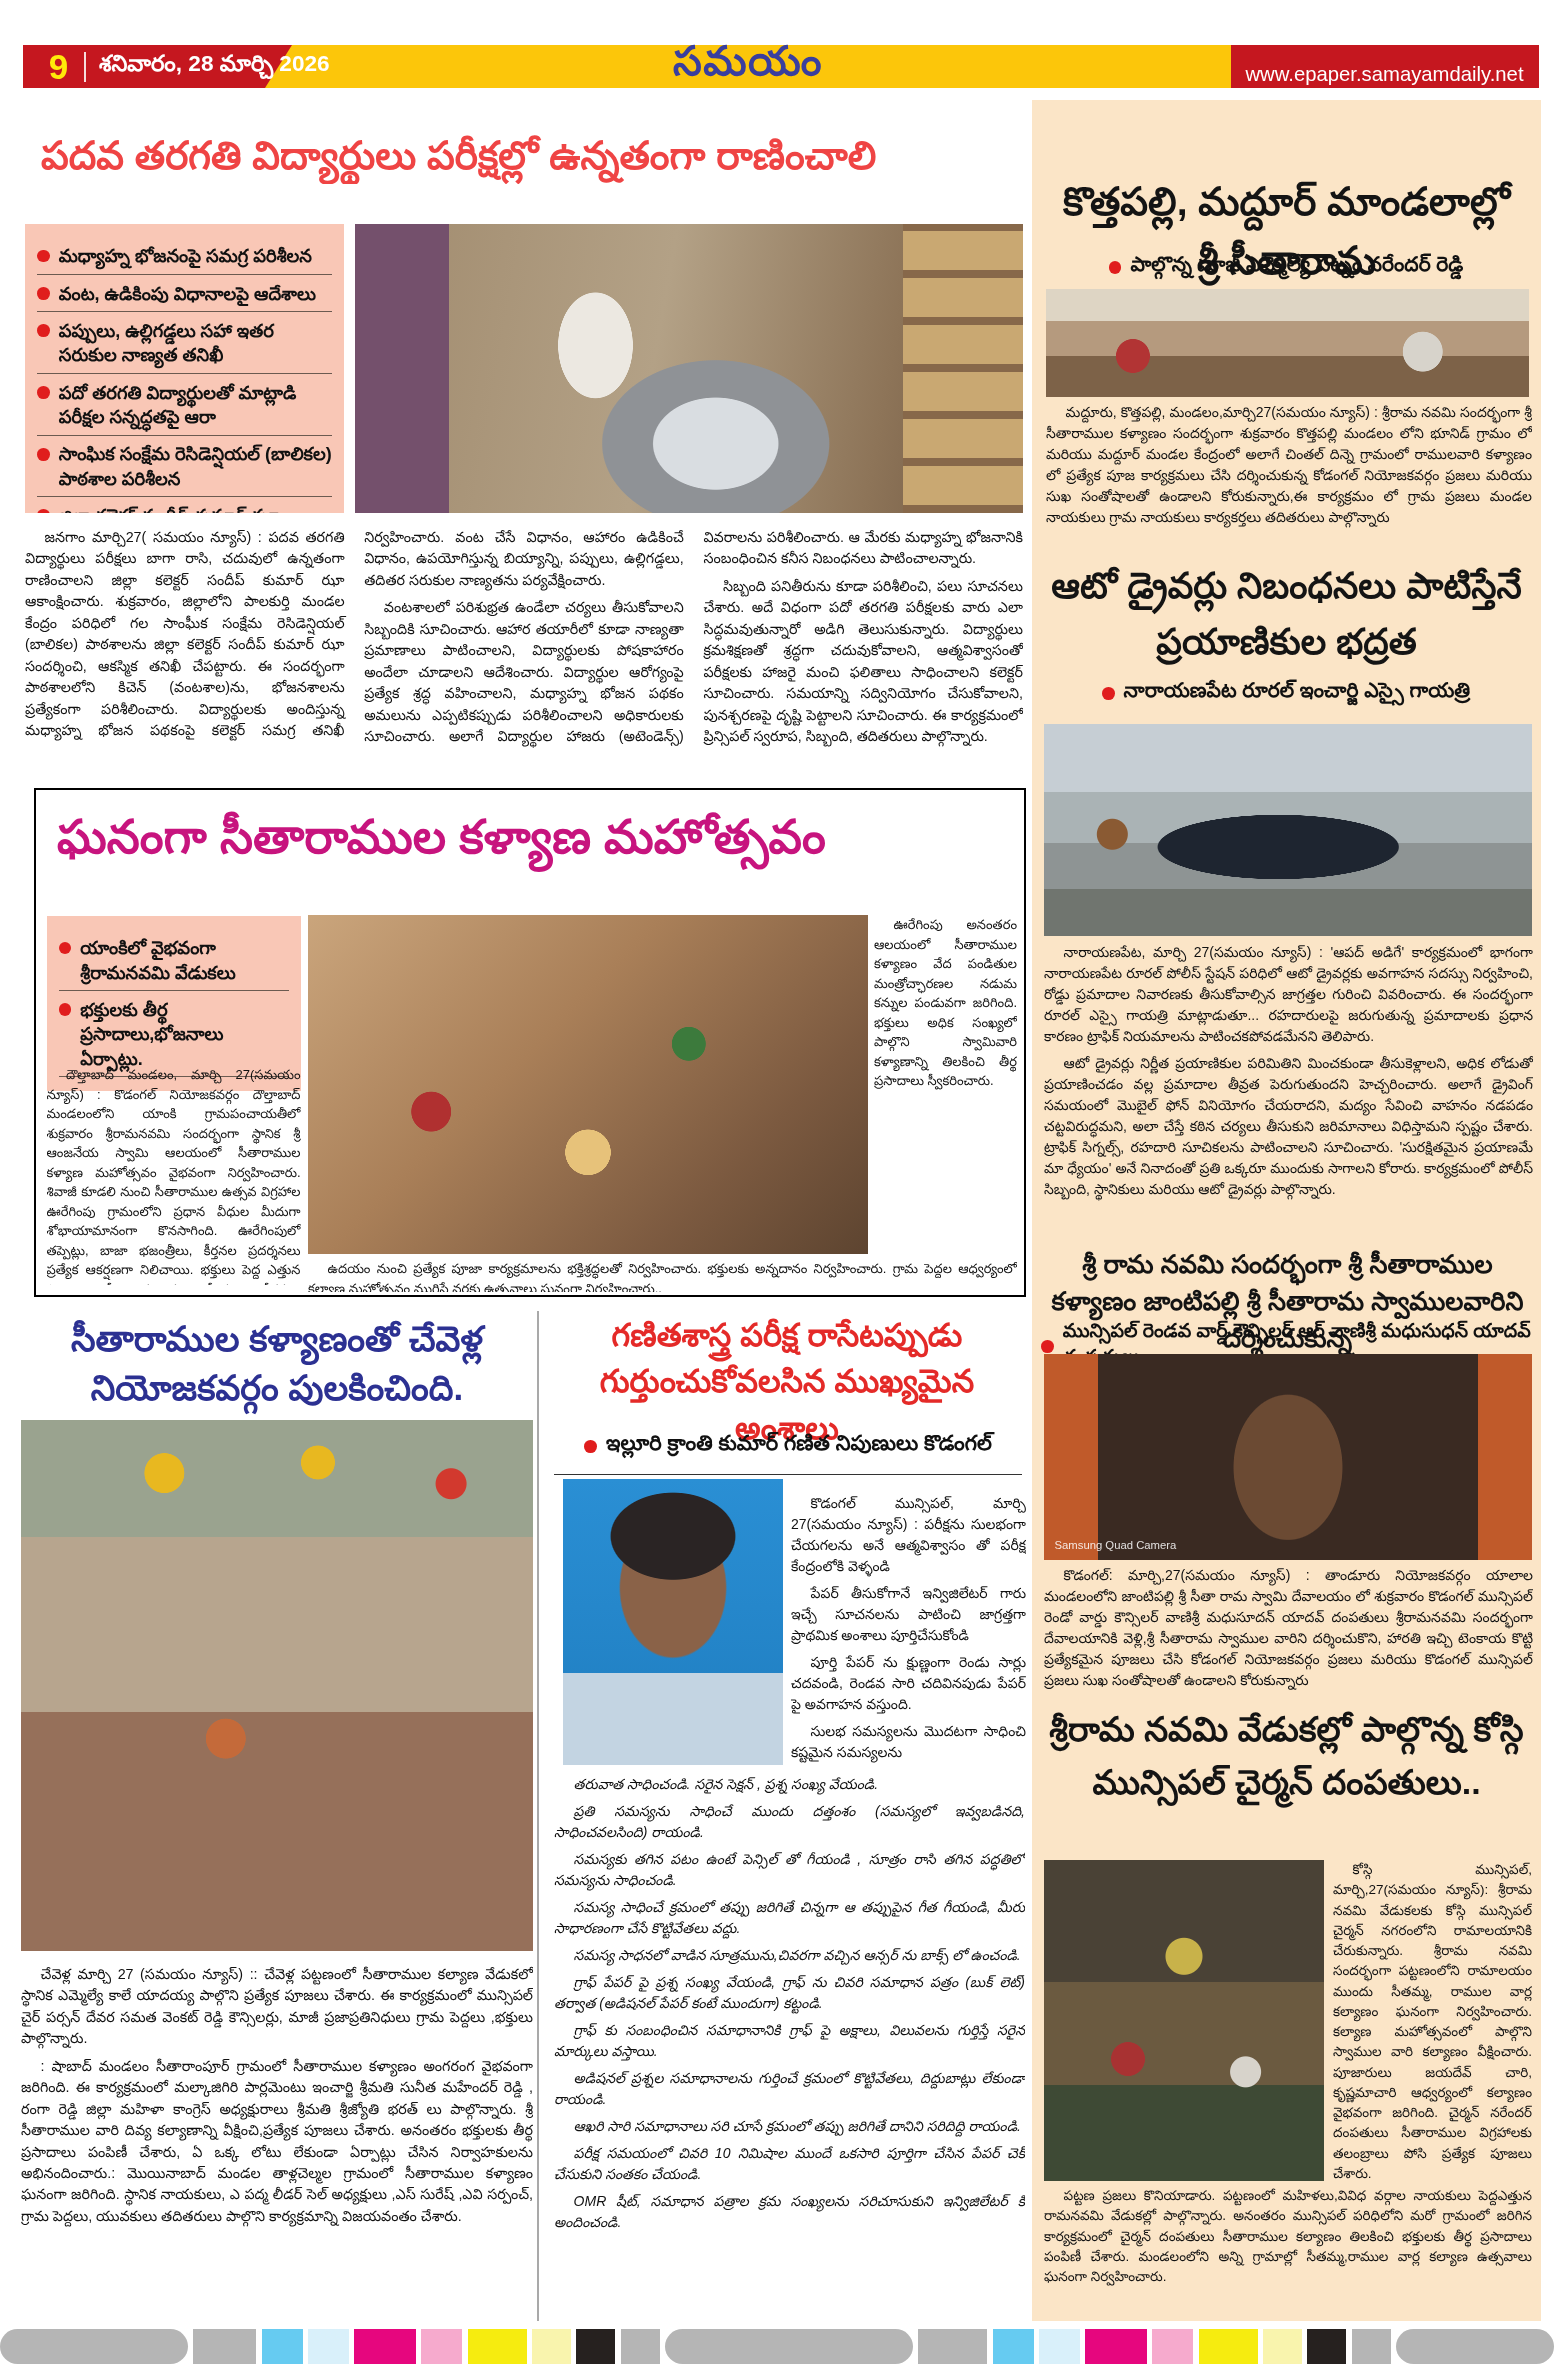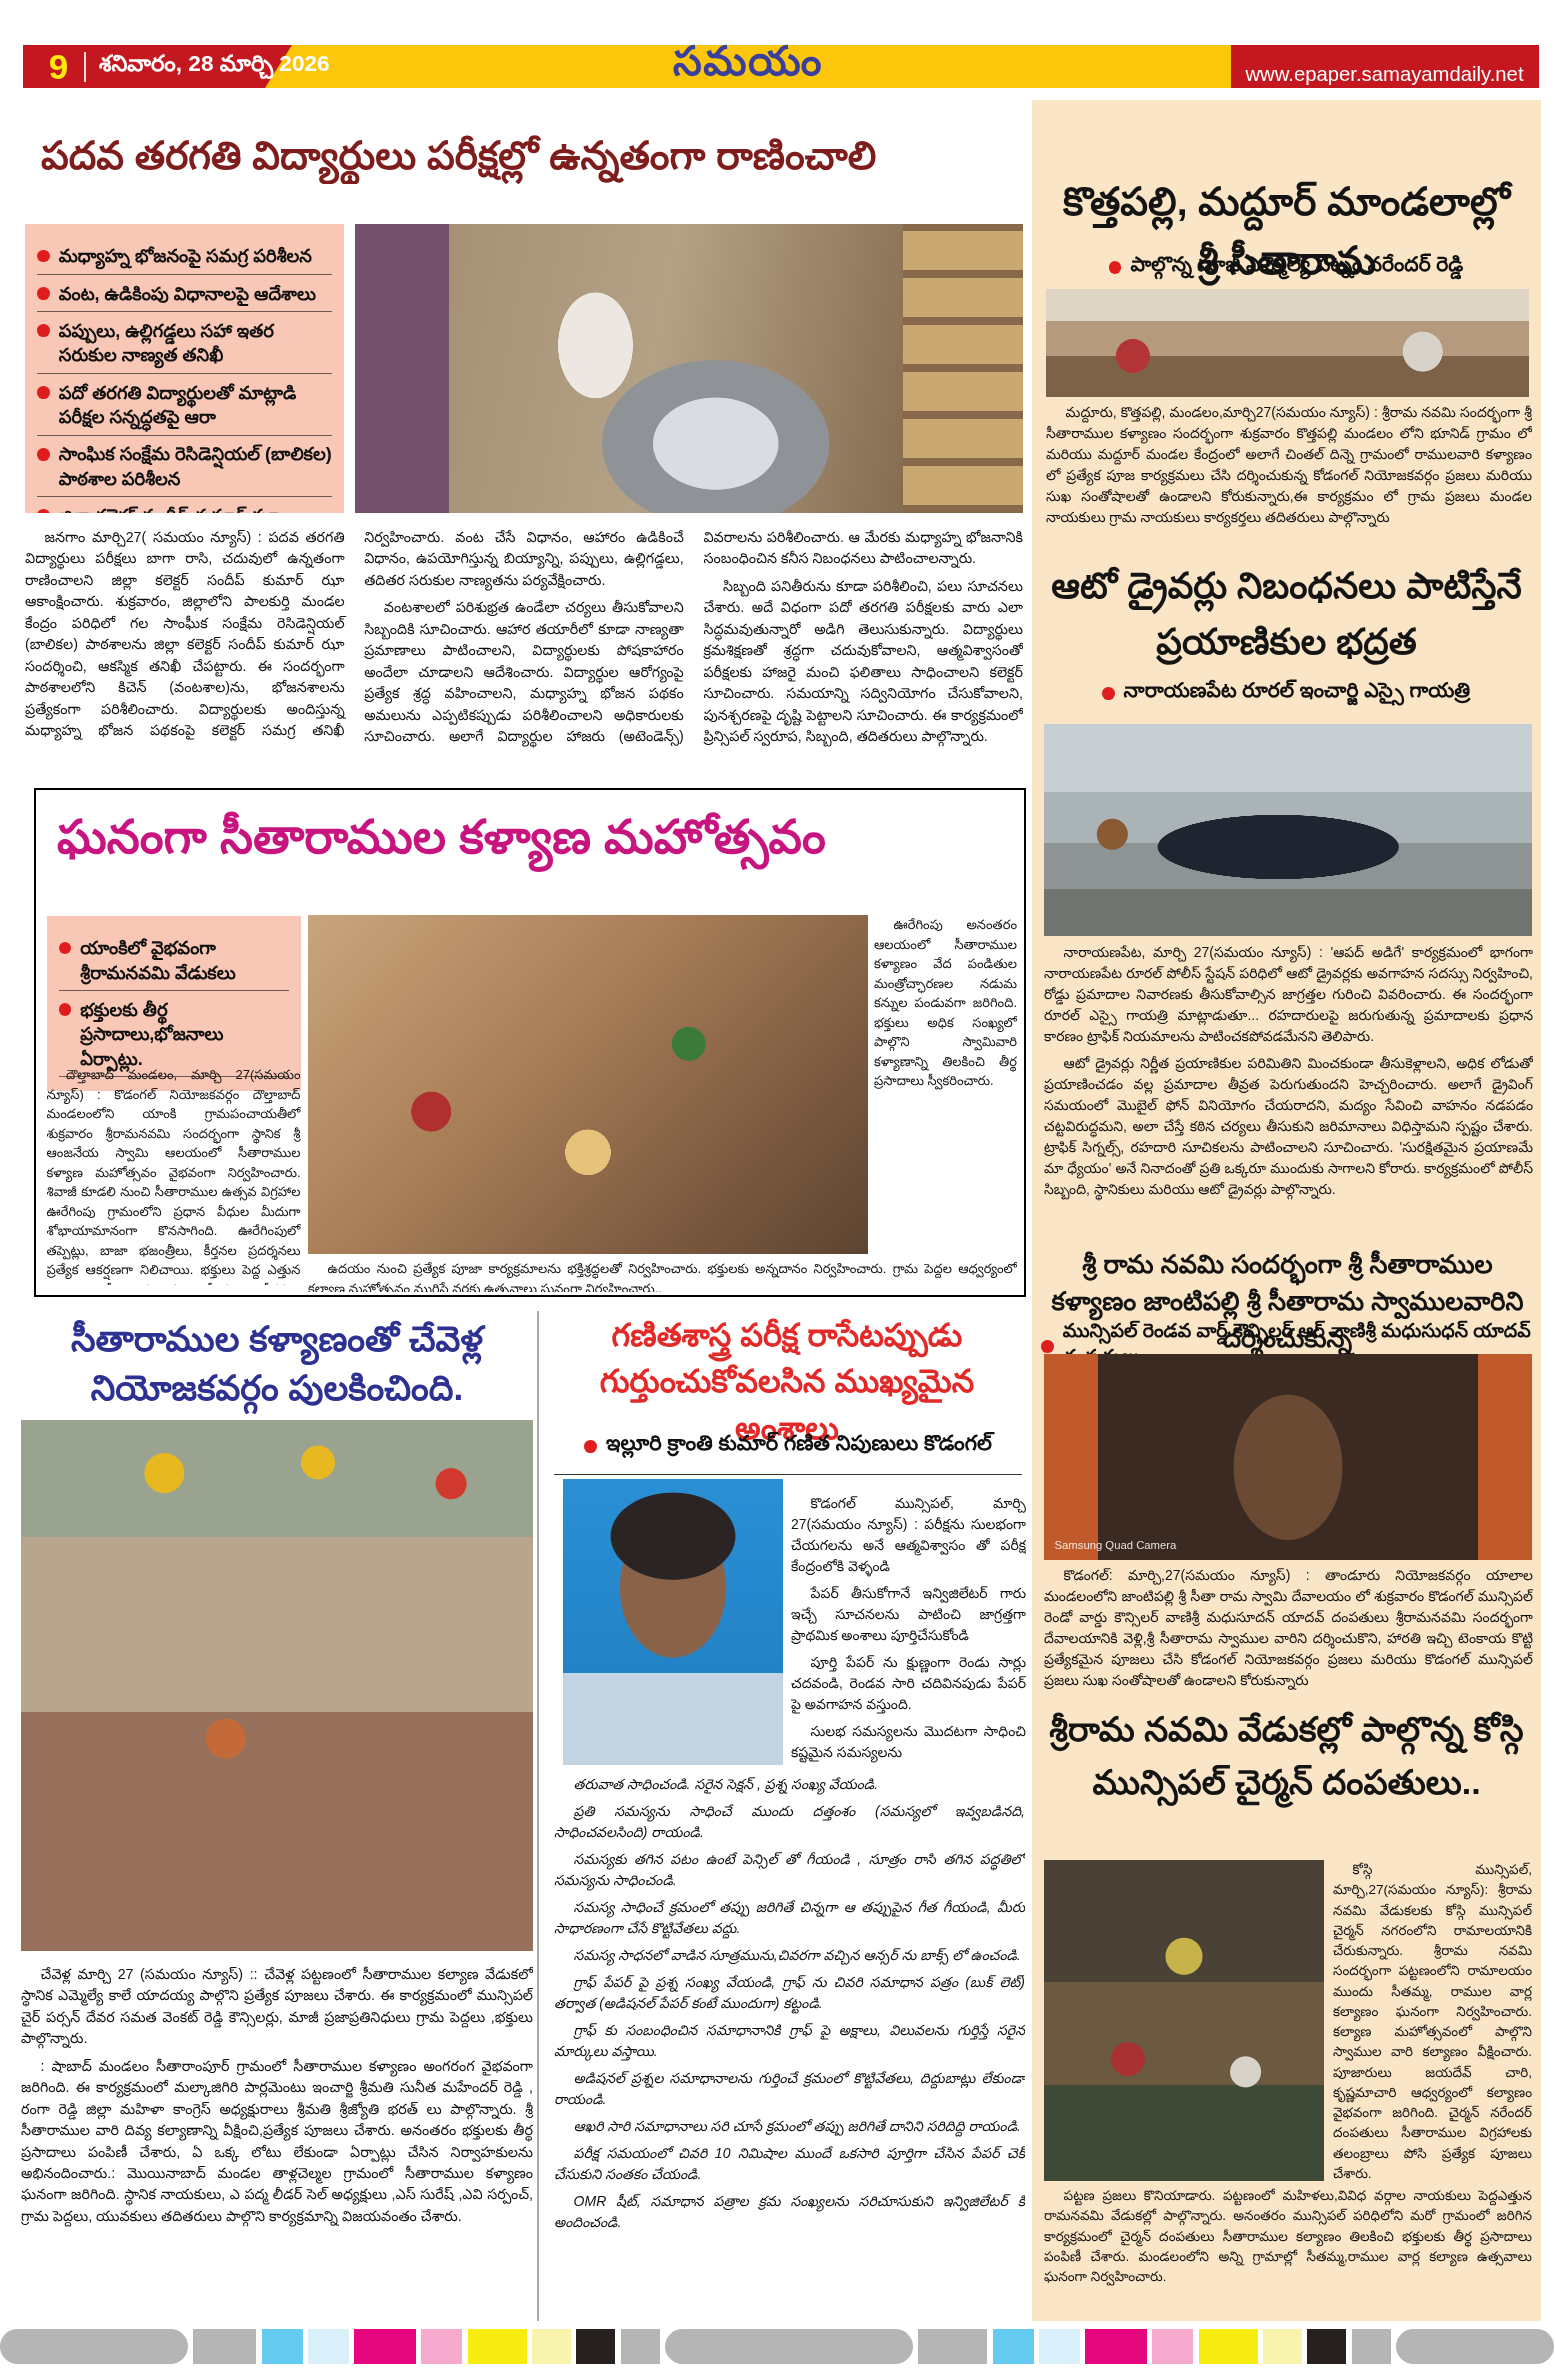--- a/index.html
+++ b/index.html
@@ -68,21 +68,21 @@
   .ph-temple{background:
     radial-gradient(ellipse 90px 120px at 50% 55%,#6b4a33 0 60%,transparent 61%),
     linear-gradient(90deg,#c05a2a 0 11%,#3a2a22 11% 89%,#c05a2a 89% 100%);}
   .ph-festival{background:
     radial-gradient(circle at 50% 30%,#c8b24a 0 18px,transparent 19px),
     radial-gradient(circle at 30% 62%,#a83232 0 16.6px,transparent 17.3px),
     radial-gradient(circle at 72% 66%,#d7d3cb 0 15px,transparent 16px),
     linear-gradient(180deg,#4a4236 0 38%,#6b5a40 38% 70%,#3e4a35 70% 100%);}
   .watermark{position:absolute;left:10.5px;bottom:9px;color:#fff;opacity:.85;font-size:11.3px;}
   
-  .exam-headline{left:41px;top:129px;width:982px;font-size:39px;color:#7f1d1d;white-space:nowrap;overflow:hidden;}
+  .exam-headline{left:41px;top:129px;width:982px;font-size:39px;color:#ef4444;white-space:nowrap;overflow:hidden;}
   .exam-bullets{left:25px;top:224px;width:319px;height:289px;}
   .exam-photo{left:355px;top:224px;width:668px;height:289px;}
   .exam-body{left:25px;top:527px;width:998px;height:236px;column-count:3;column-gap:19.6px;}
   .gh-box{left:34px;top:788px;width:992px;height:509px;border:2.3px solid #000;box-sizing:border-box;}
   .gh-headline{left:21px;top:13.5px;font-size:47px;color:#c7147e;}
   .gh-bullets{left:10.5px;top:126px;width:254px;}
   .gh-bullets .bullet{font-size:18px;}
   .gh-left-body{left:10.5px;top:275px;width:254px;height:220px;font-size:13px;}
   .gh-photo{left:272px;top:125px;width:560px;height:339px;}
   .gh-right-body{left:838px;top:125px;width:143px;height:339px;font-size:13px;}

